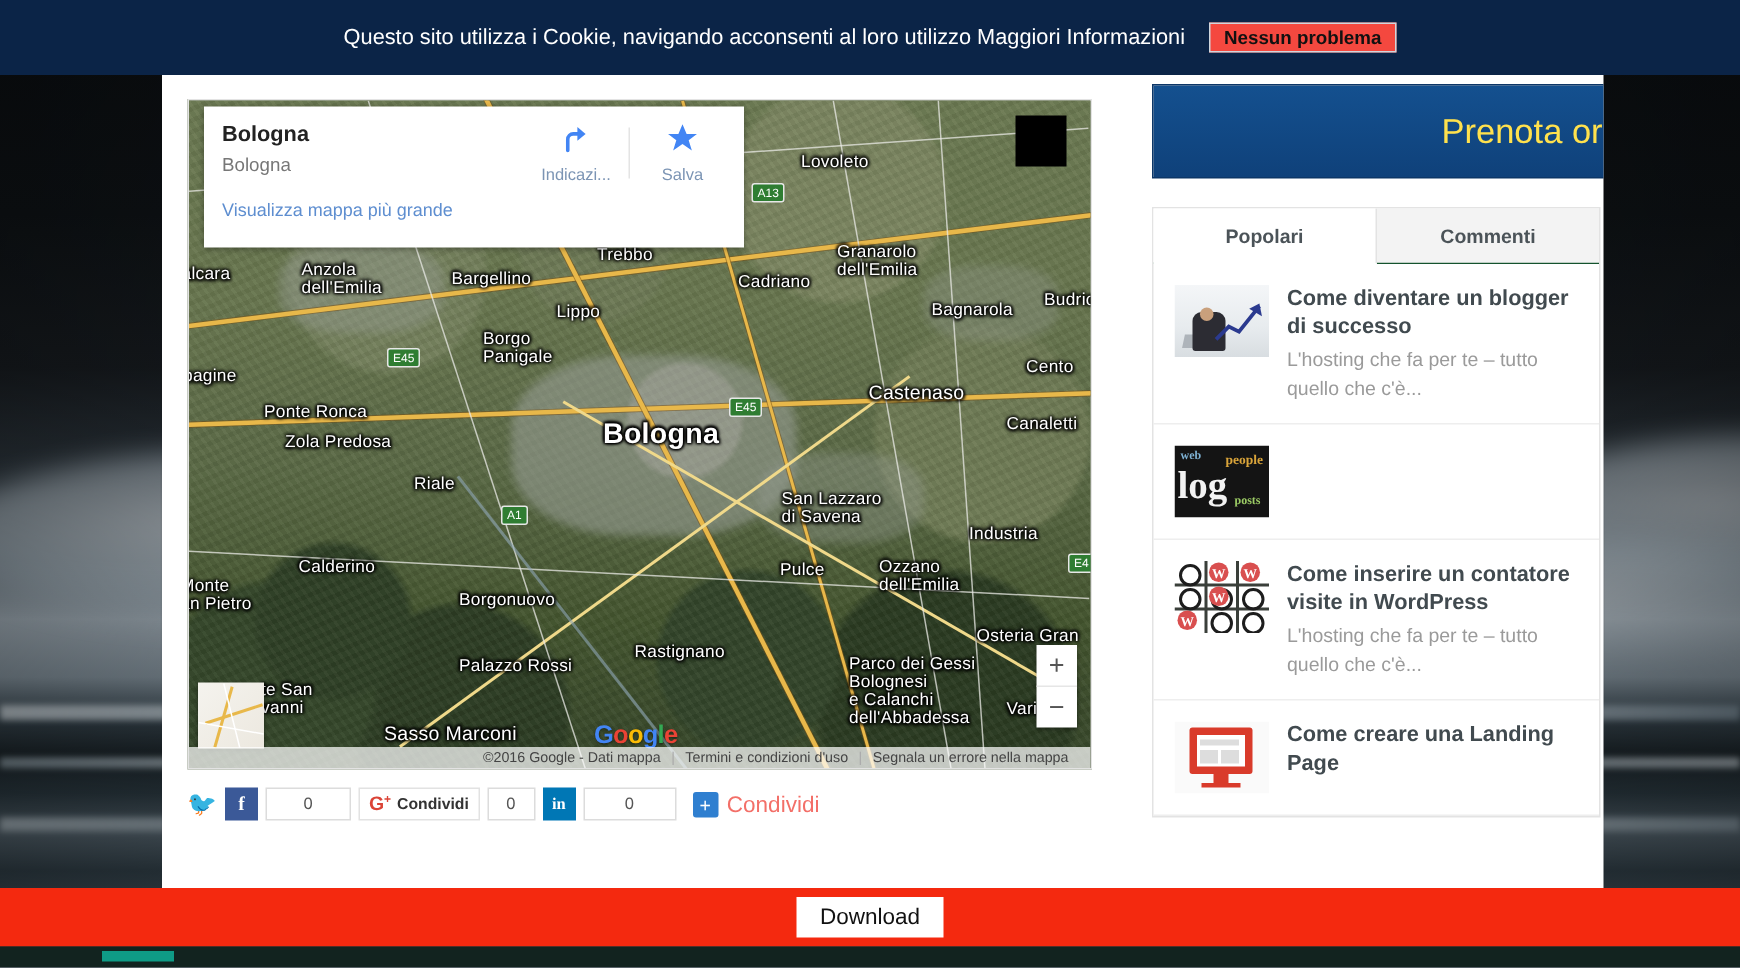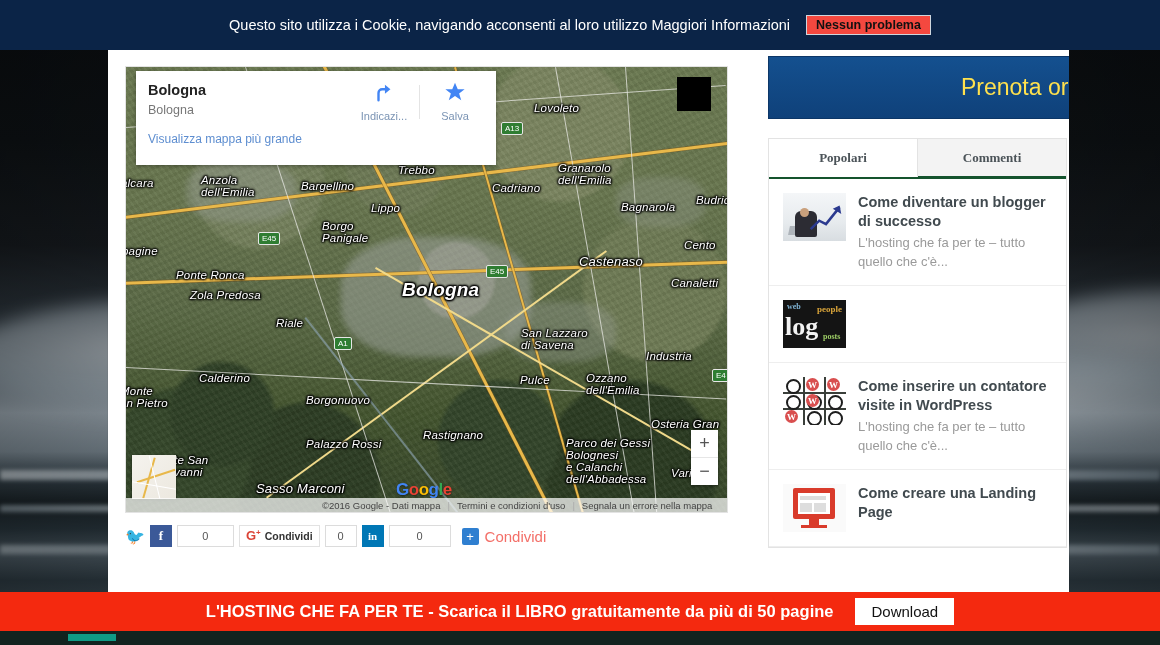--- a/index.html
+++ b/index.html
@@ -78,21 +78,21 @@
   .road{position:absolute;transform-origin:0 0;}
   .hwy{background:#e8b84a;box-shadow:0 0 0 .6px rgba(120,80,20,.55);}
   .hwy2{background:#f0d98a;}
   .minor{background:#e9eae6;opacity:.75;}
   .river{background:#8fa6b8;opacity:.6;}
   .shield{position:absolute;background:#2f7d32;color:#fff;font-size:8px;
     padding:0 3px;border-radius:2px;border:1px solid #e7e7e7;line-height:11px;
     font-family:"Liberation Sans",sans-serif;}
   .plabel{position:absolute;color:#fff;font-size:11.5px;white-space:pre;
     text-shadow:0 0 2px #000,1px 1px 2px #000,-1px -1px 2px #000,1px -1px 2px #000,-1px 1px 2px #000;
-    font-family:"Liberation Sans",sans-serif;letter-spacing:.2px;font-style:italic;}
+    font-family:"Liberation Sans",sans-serif;letter-spacing:.2px;}
   .plabel.big{font-size:19px;font-weight:bold;}
   .plabel.mid{font-size:13px;}
 
   
   #map-card{
     position:absolute;left:10px;top:4px;width:360px;height:94px;
     background:#fff;box-shadow:0 1px 4px rgba(0,0,0,.35);z-index:12;
   }
   #map-card .row1{display:flex;align-items:flex-start;padding:10px 0 0 12px;}
   #map-card .titles{flex:1;}
@@ -143,21 +143,21 @@
   
   #prenota{
     width:353px;height:63px;background:#124a8d;
     background:linear-gradient(to bottom,#14508f,#0f417a);
     display:flex;align-items:center;justify-content:flex-end;padding-right:17px;
     box-sizing:border-box;border:1px solid #0c3667;
   }
   #prenota .t{color:#ffe14d;font-size:23px;}
   #prenota .chev{color:#ffe14d;font-size:23px;margin-left:9px;}
   #tabsbox{margin-top:19px;width:299px;border:1px solid #e3e3e3;background:#fff;box-sizing:border-box;}
-  #tabs{display:flex;border-bottom:3px solid #14532d;font-family:Liberation Serif, serif;}
+  #tabs{display:flex;border-bottom:1px solid #14532d;}
   #tabs .tab{flex:1;text-align:center;font-size:13px;color:#4b5358;font-weight:bold;
     padding:11px 0 10px;background:#f3f3f3;border-right:1px solid #e3e3e3;cursor:pointer;}
   #tabs .tab:last-child{border-right:none;}
   #tabs .tab.active{background:#fff;border-bottom:1px solid #fff;margin-bottom:-1px;}
   .post{display:flex;gap:12px;padding:14px 12px 14px 14px;border-bottom:1px solid #eee;}
   .pthumb{width:63px;height:48px;flex:0 0 63px;overflow:hidden;position:relative;}
   .ptxt{flex:1;}
   .ptitle{font-size:14.5px;font-weight:bold;color:#414a4f;line-height:19px;}
   .pexc{font-size:13px;color:#9a9a9a;line-height:19px;margin-top:2px;}
   
@@ -440,19 +440,18 @@
               <div class="ptitle">Come creare una Landing Page</div>
               <div class="pexc"></div>
             </div>
           </div>
         </div>
     </div>
   </div>
 </div>
 
 <div id="promo">
-  <span class="ptext">L'HOSTING CHE FA PER TE - Scarica il LIBRO gratuitamente da più di 50 pagine</span>
   <span id="promo-download">Download</span>
 </div>
 
 <div id="scrollstrip">
   <div class="thumb"></div>
 </div>
 
 </body></html>

